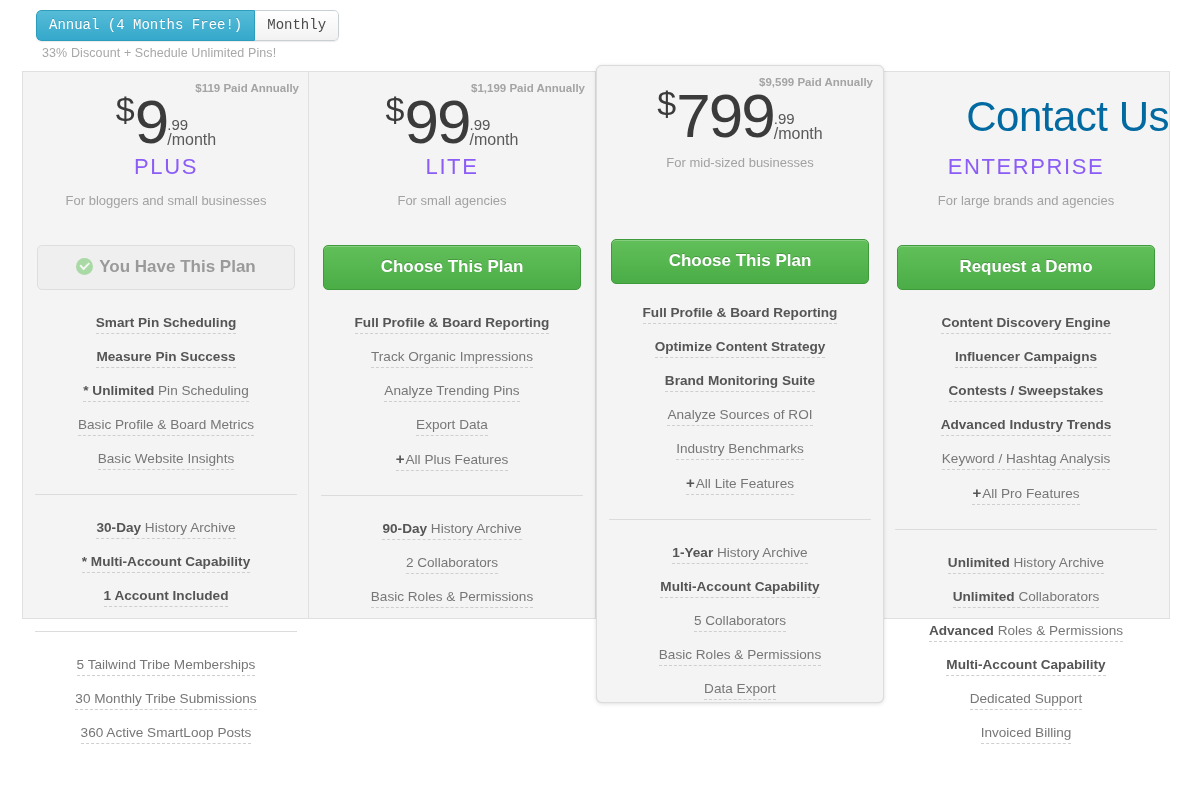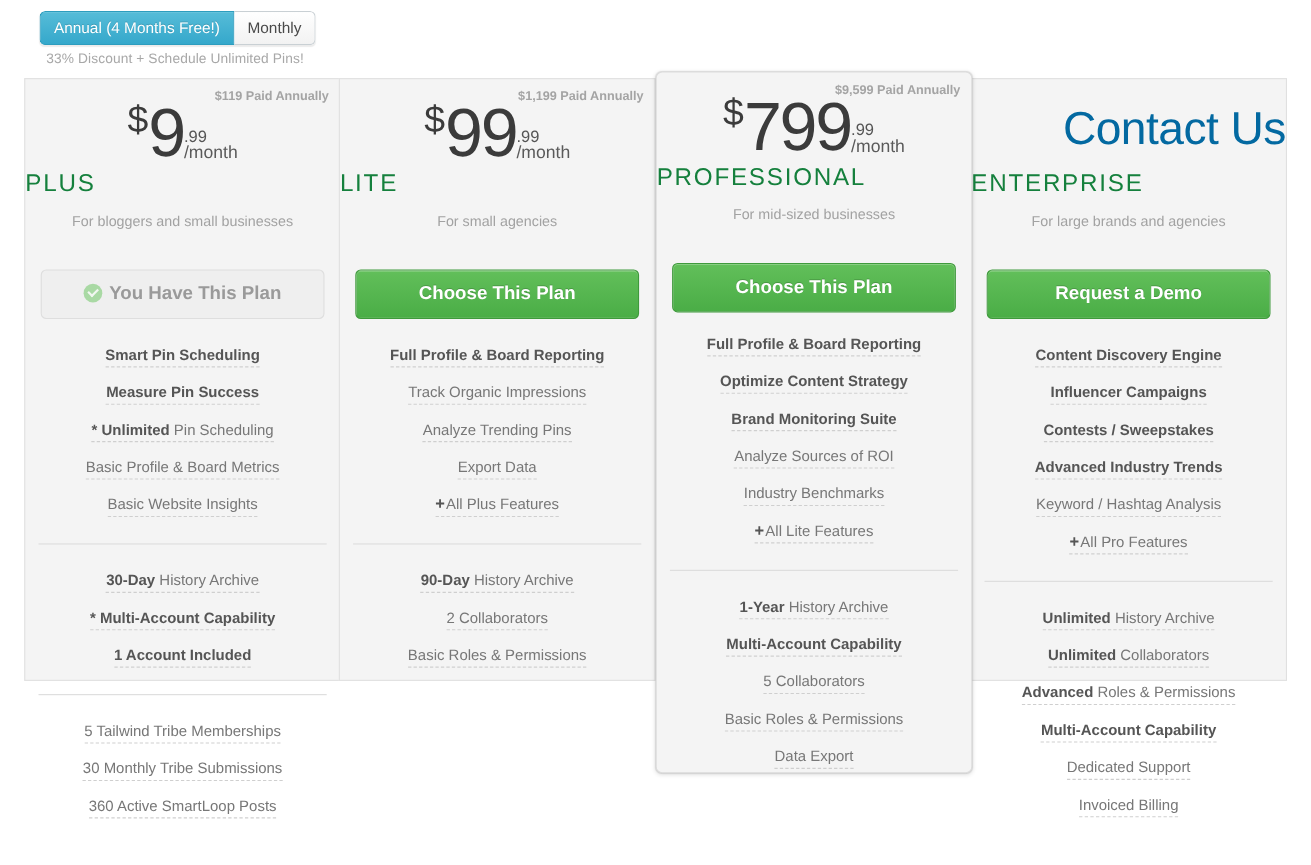--- a/index.html
+++ b/index.html
@@ -29,21 +29,21 @@
     overflow: hidden;
     box-shadow: 0 1px 1px rgba(0,0,0,.08);
   }
   .toggle-btn {
     font-size: 14px;
     line-height: 16px;
     padding: 6px 12px 7px 12px;
     border: 1px solid #c9d0d4;
     cursor: pointer;
     white-space: nowrap;
-    font-family: Liberation Sans, sans-serif;
+    font-family: Liberation Mono, monospace;
   }
   .toggle-btn.active {
     background: linear-gradient(to bottom,#56bcd8 0%,#35a8cb 100%);
     border-color: #2d9dbe;
     color: #ffffff;
     border-top-left-radius: 5px;
     border-bottom-left-radius: 5px;
     text-shadow: 0 -1px 0 rgba(0,0,0,.15);
   }
   .toggle-btn.inactive {
@@ -151,23 +151,24 @@
     line-height: 18px;
   }
   .contact-us {
     text-align: right;
     font-size: 42px;
     color: #0369a1;
     line-height: 62px;
     letter-spacing: -0.5px;
   }
   .plan-name {
+    text-align: center;
     font-size: 22px;
     letter-spacing: 1.6px;
-    color: #15803d;
+    color: #8b5cf6;
     margin-top: 6px;
     line-height: 26px;
   }
   .plan-tag {
     text-align: center;
     font-size: 13px;
     color: #a2a2a2;
     margin-top: 13px;
   }
 
@@ -331,21 +332,20 @@
           <div class="feat"><span class="txt"><b>90-Day</b><span> History Archive</span></span></div>
           <div class="feat"><span class="txt"><span>2 Collaborators</span></span></div>
           <div class="feat"><span class="txt"><span>Basic Roles &amp; Permissions</span></span></div>
         </div>
       </div>
     </div>
     <div class="plan featured">
       <div class="plan-head">
         <div class="annual-note">$9,599 Paid Annually</div>
         <div class="price-row"><span class="price-inner"><span class="currency">$</span><span class="amount">799</span><span class="cents-month"><span class="cents">.99</span><span class="permonth">/month</span></span></span></div>
-        <div class="plan-name">PROFESSIONAL</div>
         <div class="plan-tag">For mid-sized businesses</div>
       </div>
       <div class="cta-wrap">
         <div class="cta green"><span>Choose This Plan</span></div>
       </div>
       <div class="features">
         <div class="spacer-top" style="height: 14px;"></div>
         <div class="feat-group">
           <div class="feat"><span class="txt"><b>Full Profile &amp; Board Reporting</b></span></div>
           <div class="feat"><span class="txt"><b>Optimize Content Strategy</b></span></div>

